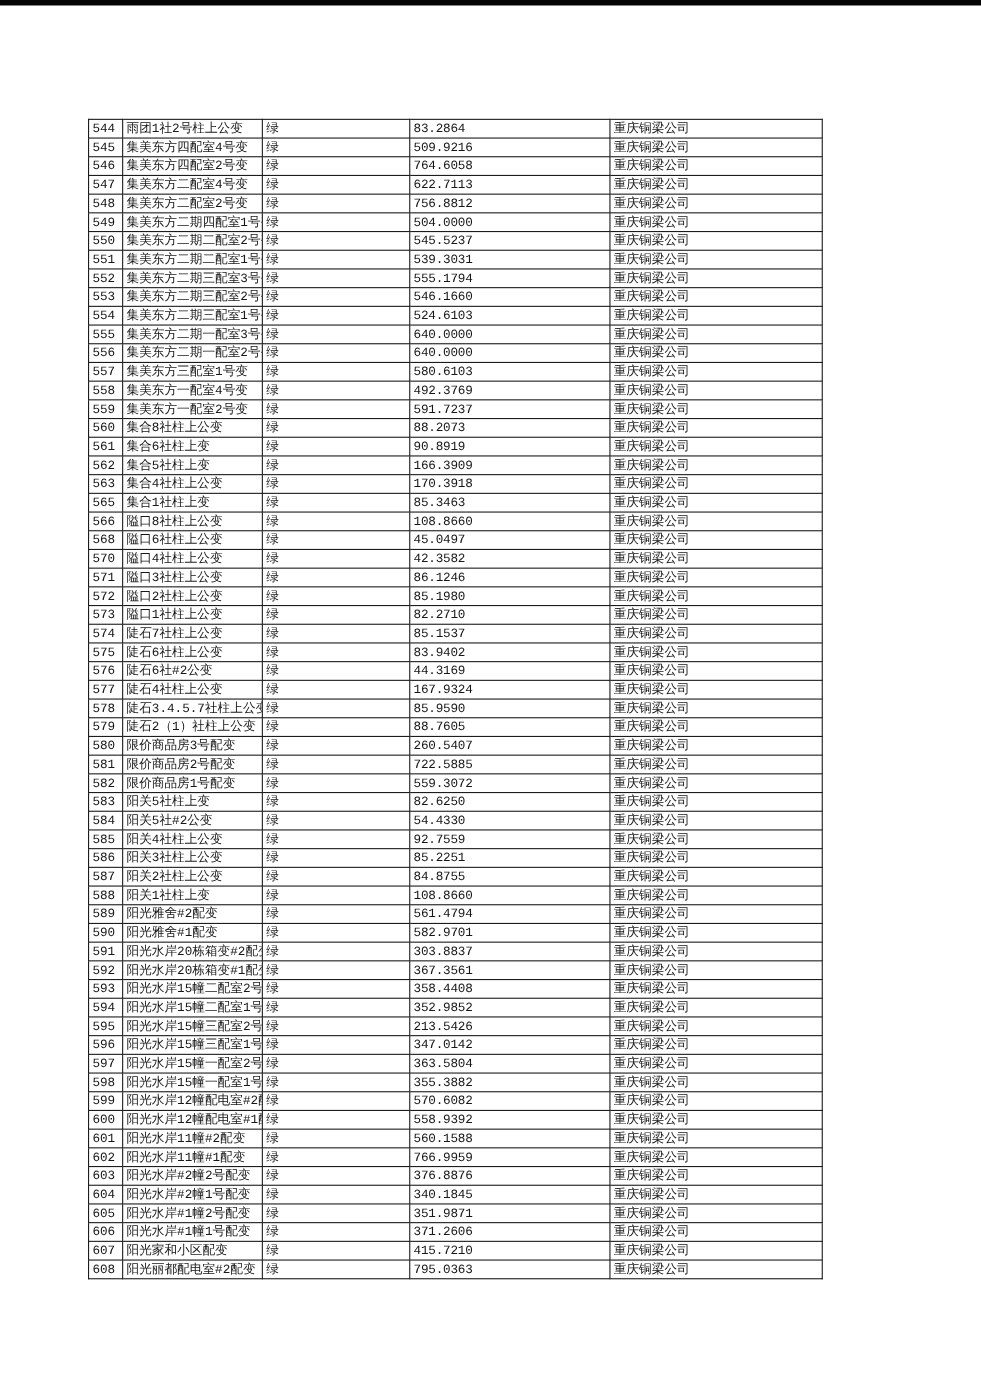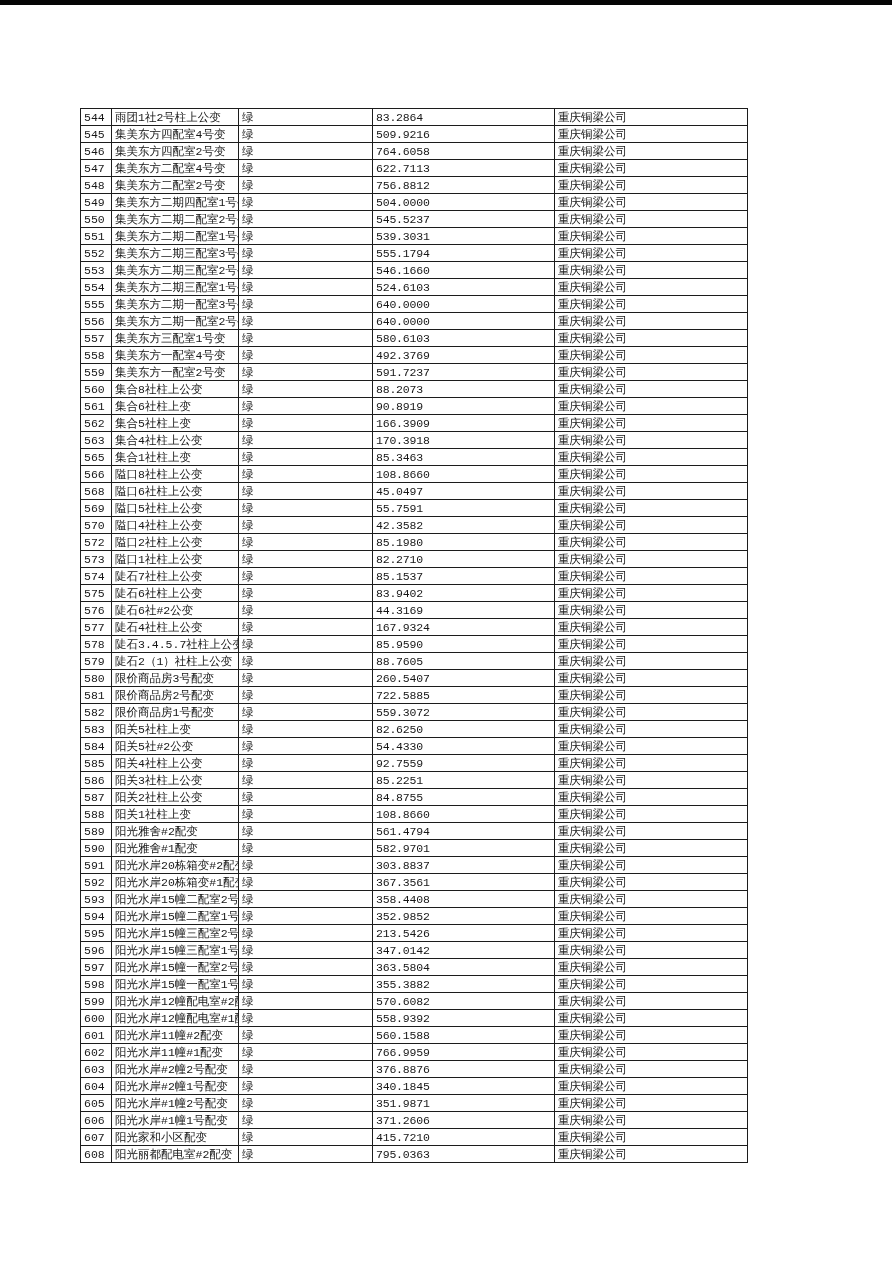--- a/index.html
+++ b/index.html
@@ -226,36 +226,36 @@
 
 
   <tr>
     <td class="c-num">568</td>
     <td class="c-name">隘口6社柱上公变</td>
     <td class="c-status">绿</td>
     <td class="c-value">45.0497</td>
     <td class="c-company">重庆铜梁公司</td>
   </tr>
 
-  <tr>
-    <td class="c-num">569</td>
-    <td class="c-name">隘口5社柱上公变</td>
-    <td class="c-status">绿</td>
-    <td class="c-value">55.7591</td>
-    <td class="c-company">重庆铜梁公司</td>
-  </tr>
 
   <tr>
     <td class="c-num">570</td>
     <td class="c-name">隘口4社柱上公变</td>
     <td class="c-status">绿</td>
     <td class="c-value">42.3582</td>
     <td class="c-company">重庆铜梁公司</td>
   </tr>
 
+  <tr>
+    <td class="c-num">571</td>
+    <td class="c-name">隘口3社柱上公变</td>
+    <td class="c-status">绿</td>
+    <td class="c-value">86.1246</td>
+    <td class="c-company">重庆铜梁公司</td>
+  </tr>
 
   <tr>
     <td class="c-num">572</td>
     <td class="c-name">隘口2社柱上公变</td>
     <td class="c-status">绿</td>
     <td class="c-value">85.1980</td>
     <td class="c-company">重庆铜梁公司</td>
   </tr>
 
   <tr>

